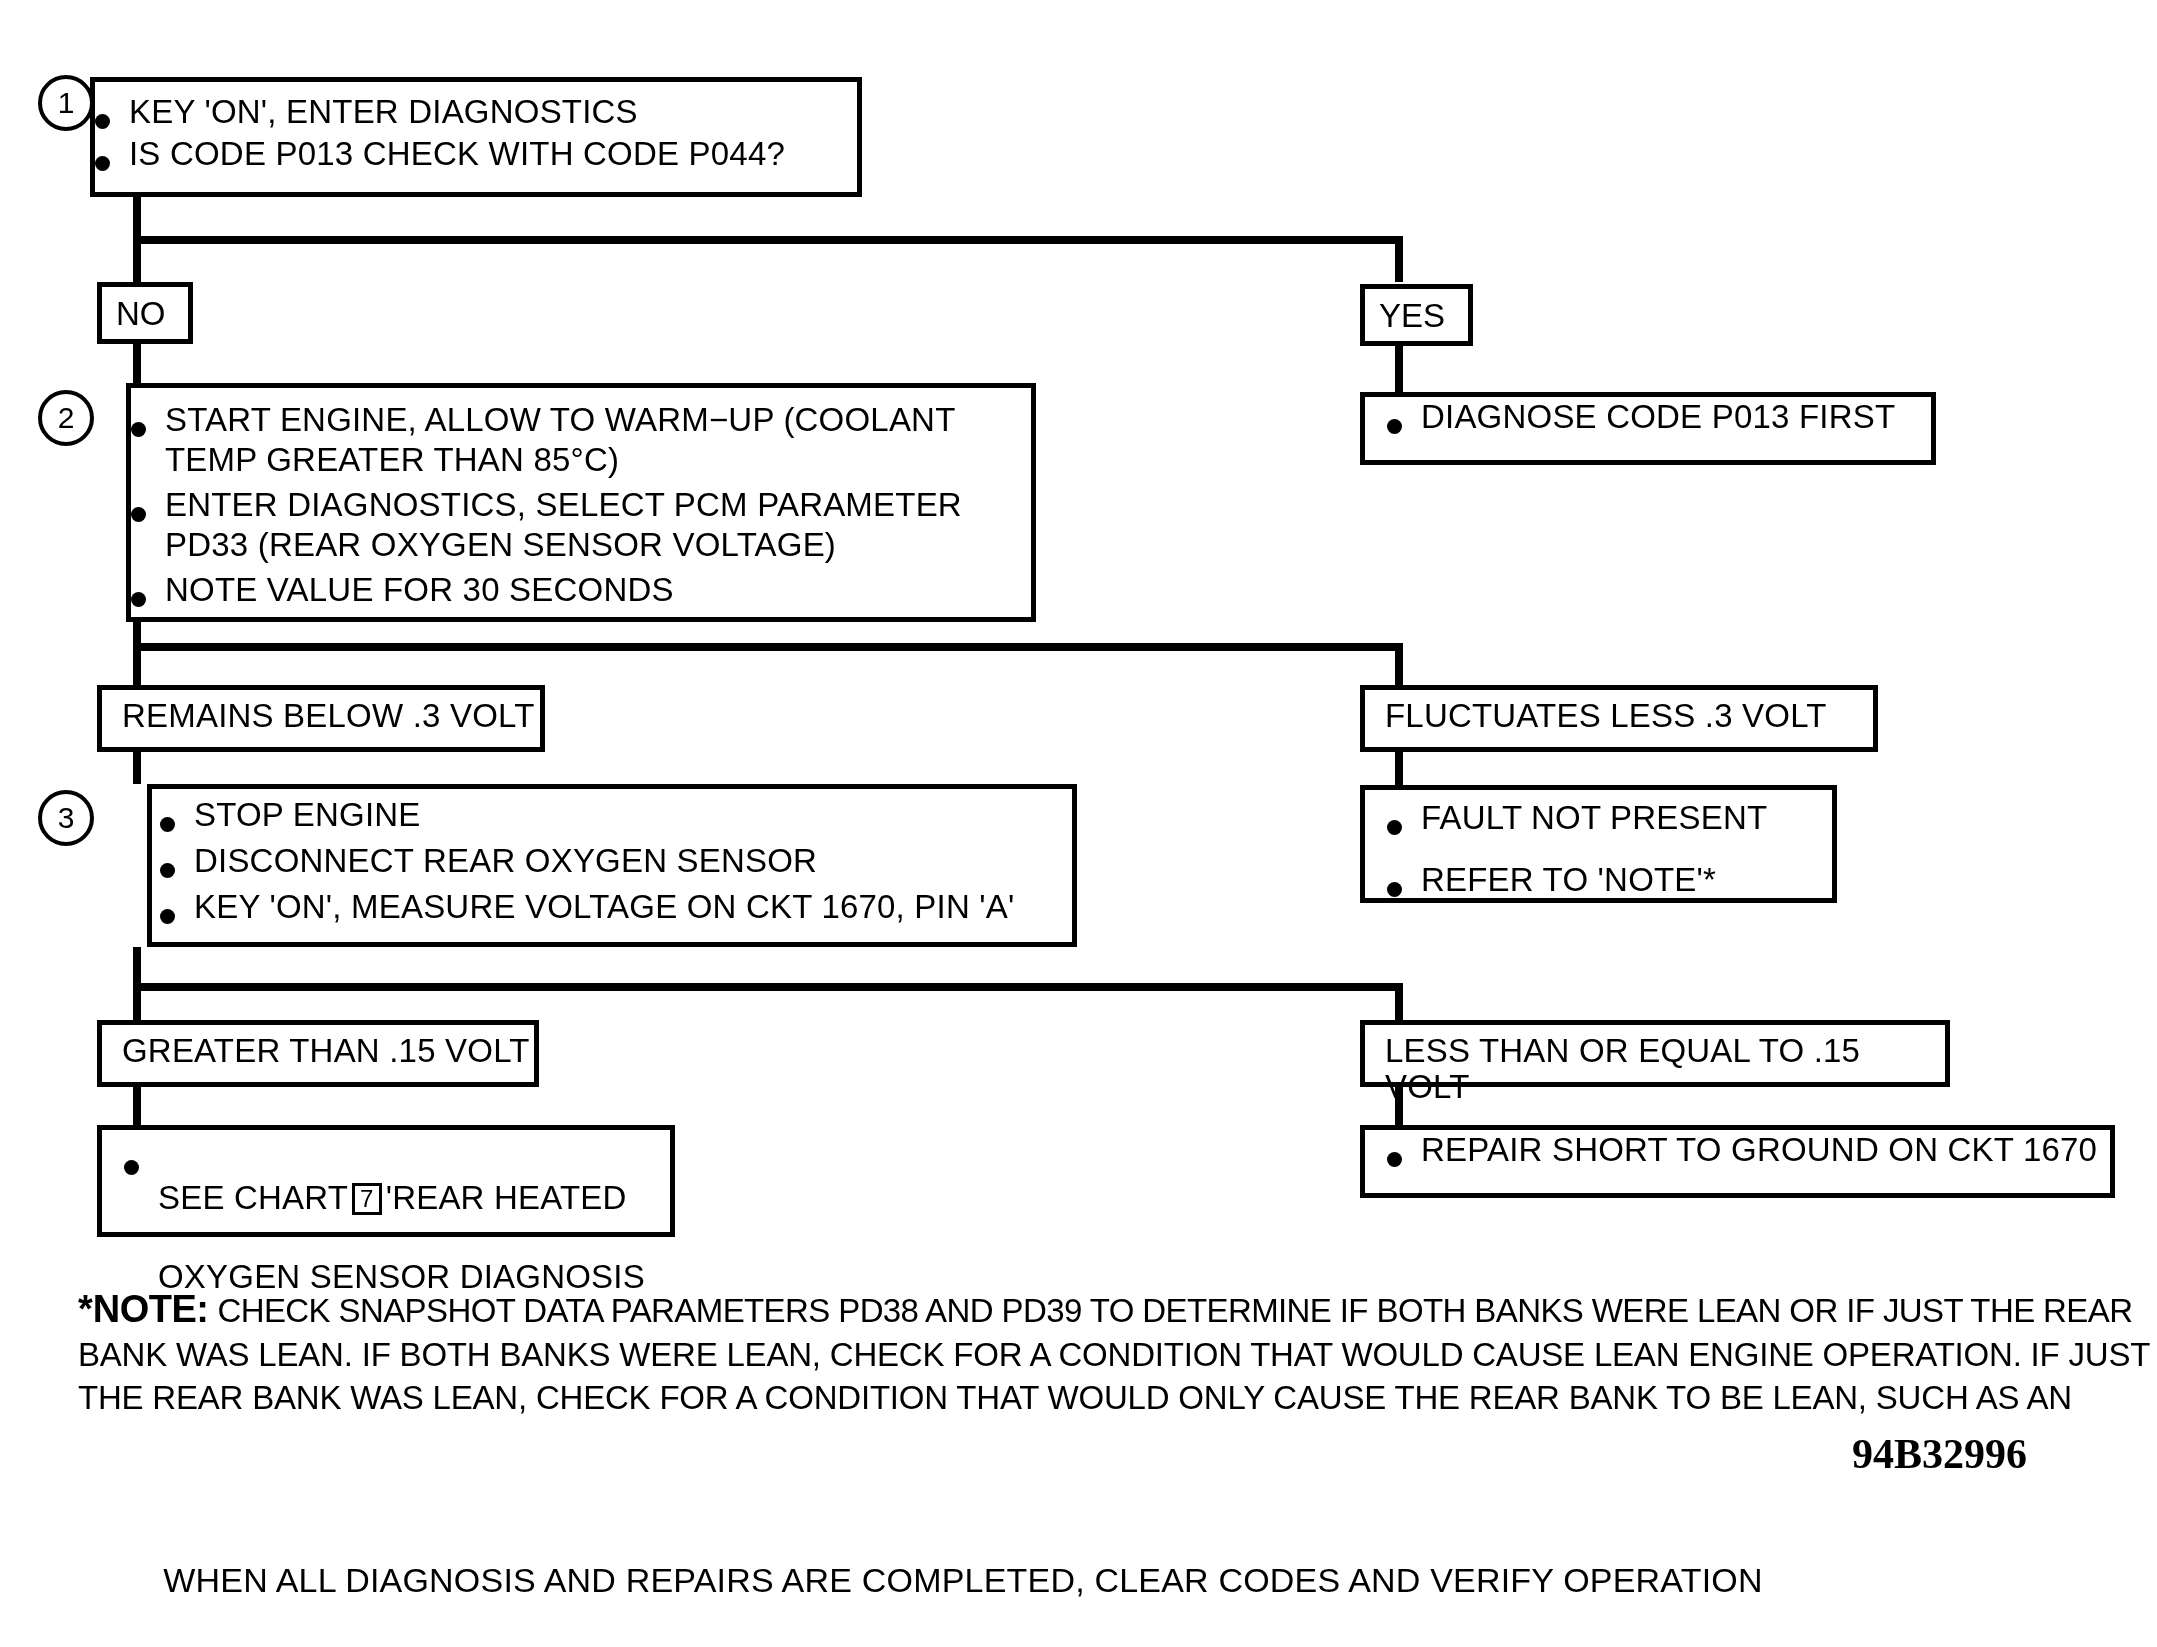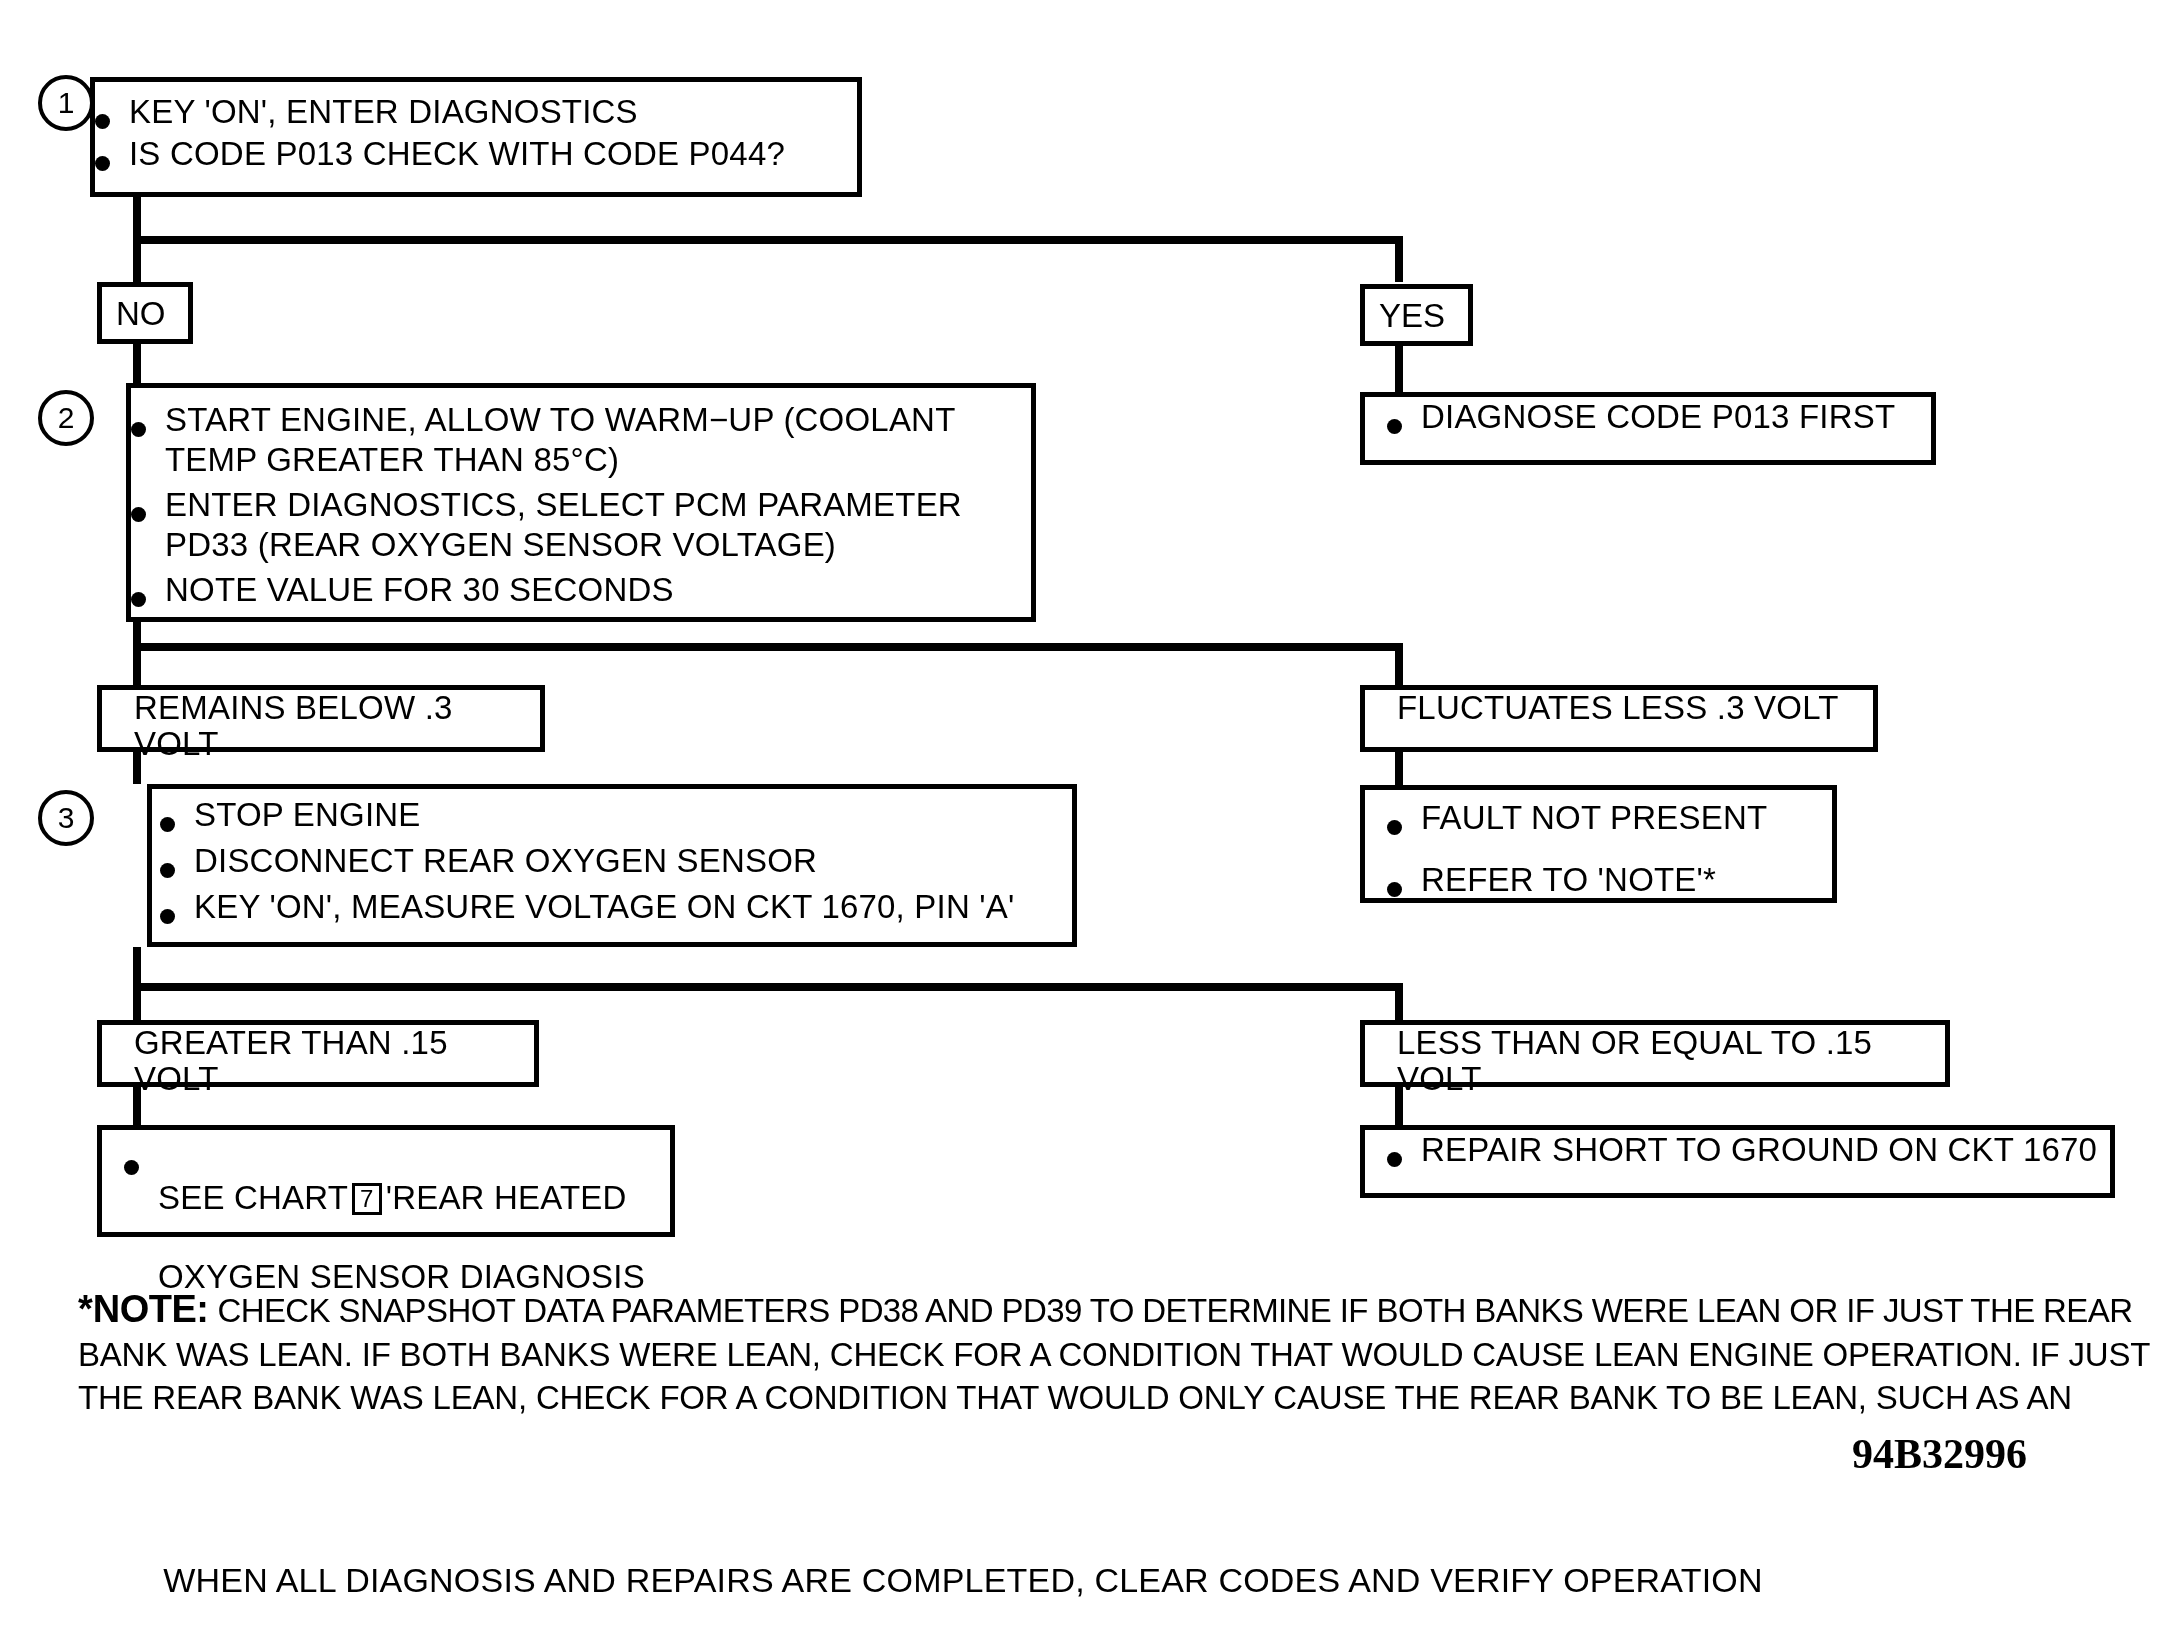--- a/index.html
+++ b/index.html
@@ -67,22 +67,23 @@
     line-height: 1.20;
     letter-spacing: 0.2px;
     white-space: pre-line;
     font-family: "Liberation Sans", sans-serif;
   }
 
   
   .label-box-text {
     font-size: 33px;
     line-height: 1.1;
-    padding-left: 32px;
+    padding-left: 20px;
     letter-spacing: 0.2px;
+    margin-top: 8px;
   }
 
   
   .yn-box {
     position: absolute;
     box-sizing: border-box;
     border: 5px solid #000;
     background: #fff;
     display: flex;
     align-items: center;

